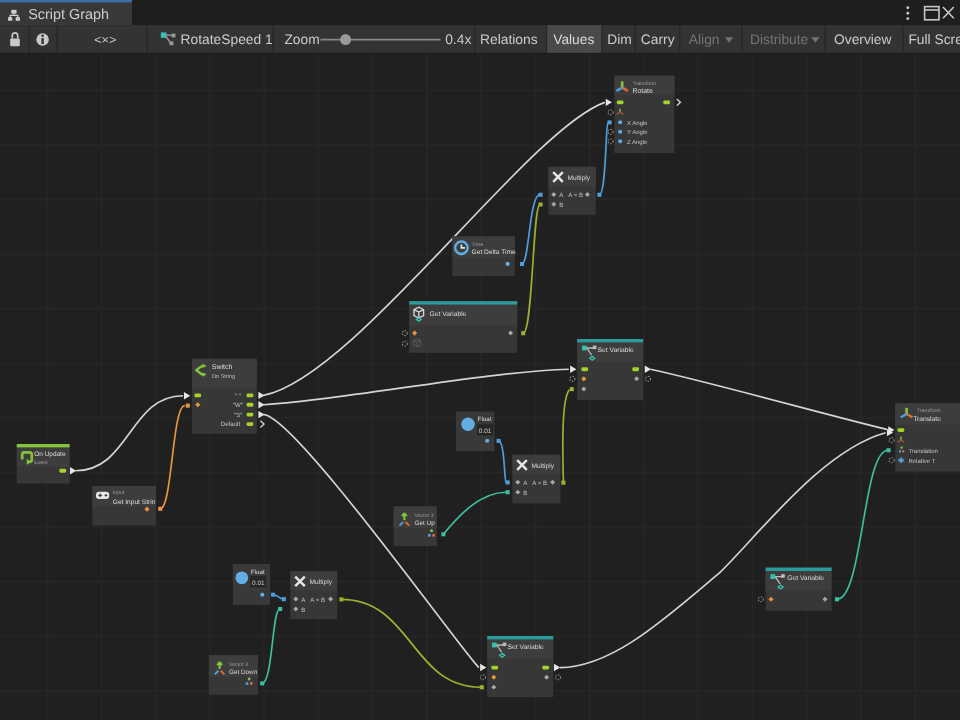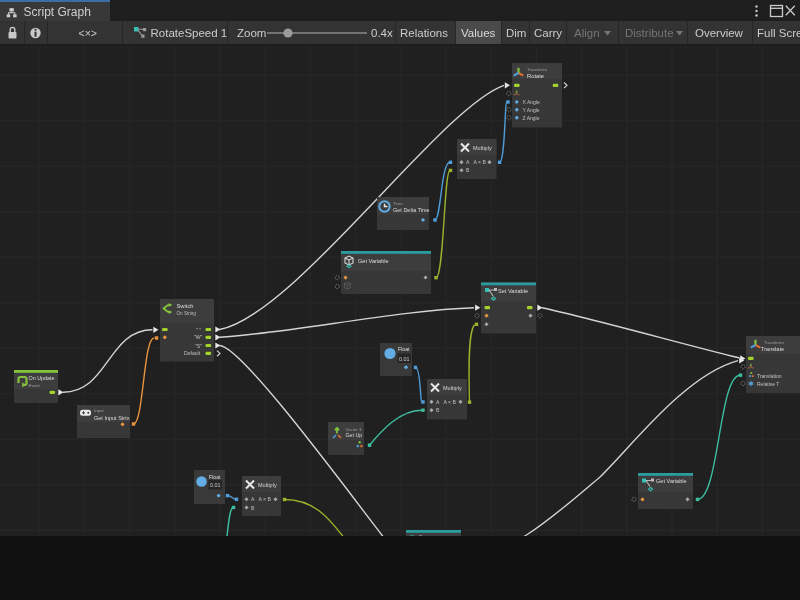--- a/index.html
+++ b/index.html
@@ -1,16 +1,16 @@
 <!DOCTYPE html>
 <html><head>
 <meta charset="utf-8">
 <style>
   html,body{margin:0;padding:0;background:#111;}
-  #page{width:800px;height:536px;position:relative;overflow:hidden;background:#202020;
+  #page{width:800px;height:600px;position:relative;overflow:hidden;background:#202020;
         font-family:"Liberation Sans", sans-serif;}
   svg{display:block;}
   text{font-family:"Liberation Sans", sans-serif;}
 </style>
 </head>
 <body>
 <div id="page">
 <svg width="800" height="600" viewBox="0 0 800 600">
 <defs>
   <pattern id="grid" patternUnits="userSpaceOnUse" x="38.7" y="74.75" width="45.2" height="45.5">

